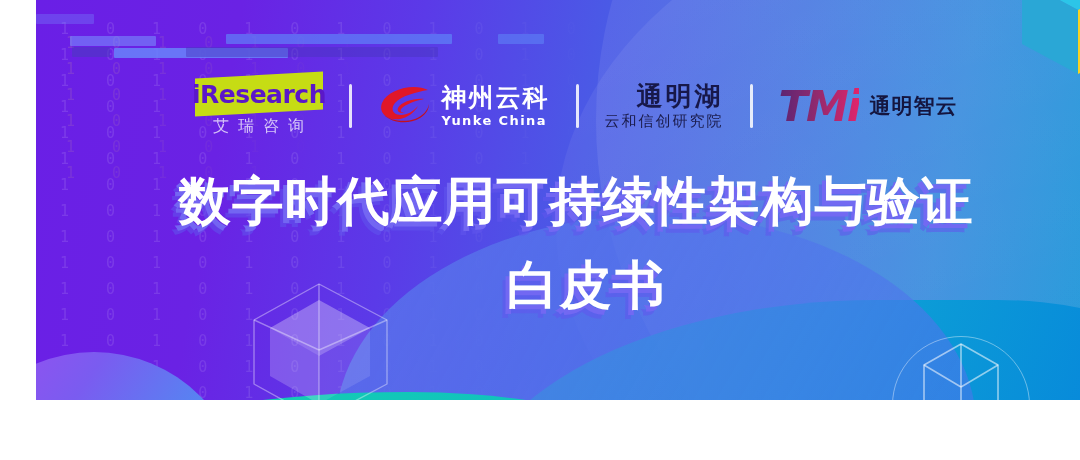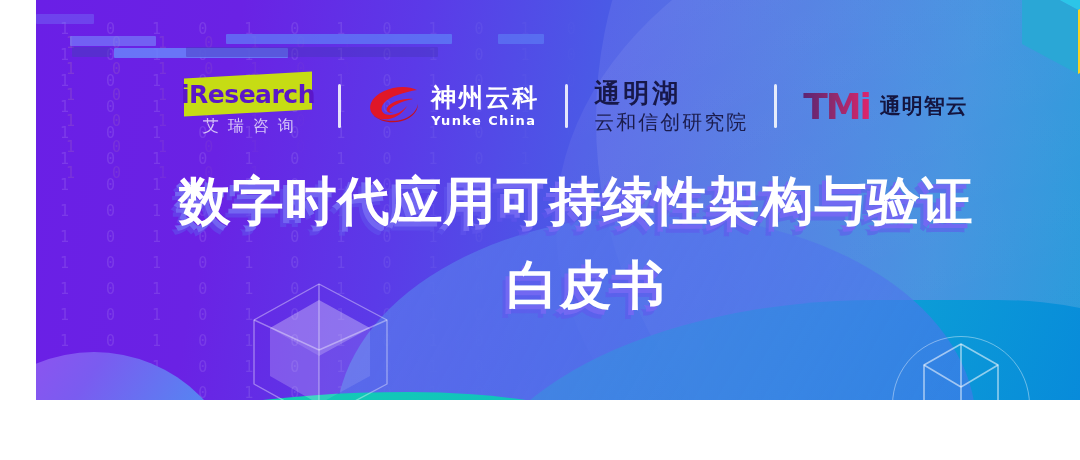--- a/index.html
+++ b/index.html
@@ -71,31 +71,31 @@
 
   
   .yunke{display:flex;align-items:center;gap:8px;}
   .yunke-txt{display:flex;flex-direction:column;line-height:1;}
   .yunke-cn{color:#fff;font-size:25px;font-weight:bold;letter-spacing:2px;
     font-family:"DejaVu Sans",sans-serif;}
   .yunke-en{color:#fff;font-size:13px;font-weight:bold;letter-spacing:1.4px;margin-top:4px;
     font-family:"DejaVu Sans","Liberation Sans",sans-serif;}
 
   
-  .tmh{display:flex;flex-direction:column;align-items:flex-start;line-height:1;}
+  .tmh{display:flex;flex-direction:column;align-items:flex-end;line-height:1;}
   .tmh-cn{color:#17184a;font-size:26px;font-weight:bold;letter-spacing:3px;
     font-family:"DejaVu Serif","Liberation Serif",serif;}
-  .tmh-sub{color:#1b1c4d;font-size:20px;letter-spacing:2px;margin-top:6px;
-    font-family:Liberation Sans, sans-serif;}
+  .tmh-sub{color:#1b1c4d;font-size:15px;letter-spacing:2px;margin-top:6px;
+    font-family:Liberation Mono, monospace;}
 
   
   .tmi{display:flex;align-items:center;gap:10px;}
   .tmi-mark{
     font-family:"DejaVu Sans","Liberation Sans",sans-serif;
-    font-size:36px;font-weight:bold;letter-spacing:-2px;
+    font-size:43px;font-weight:bold;font-style:italic;letter-spacing:-2px;
     background:linear-gradient(90deg,#5b2473 0%,#8e2a6e 45%,#e0246b 100%);
     -webkit-background-clip:text;background-clip:text;color:transparent;
   }
   .tmi-cn{color:#14153f;font-size:21px;font-weight:bold;letter-spacing:1px;
     font-family:"DejaVu Sans",sans-serif;}
 
   
   .title-wrap{
     position:absolute;left:0;right:0;top:160px;z-index:45;text-align:center;
   }

